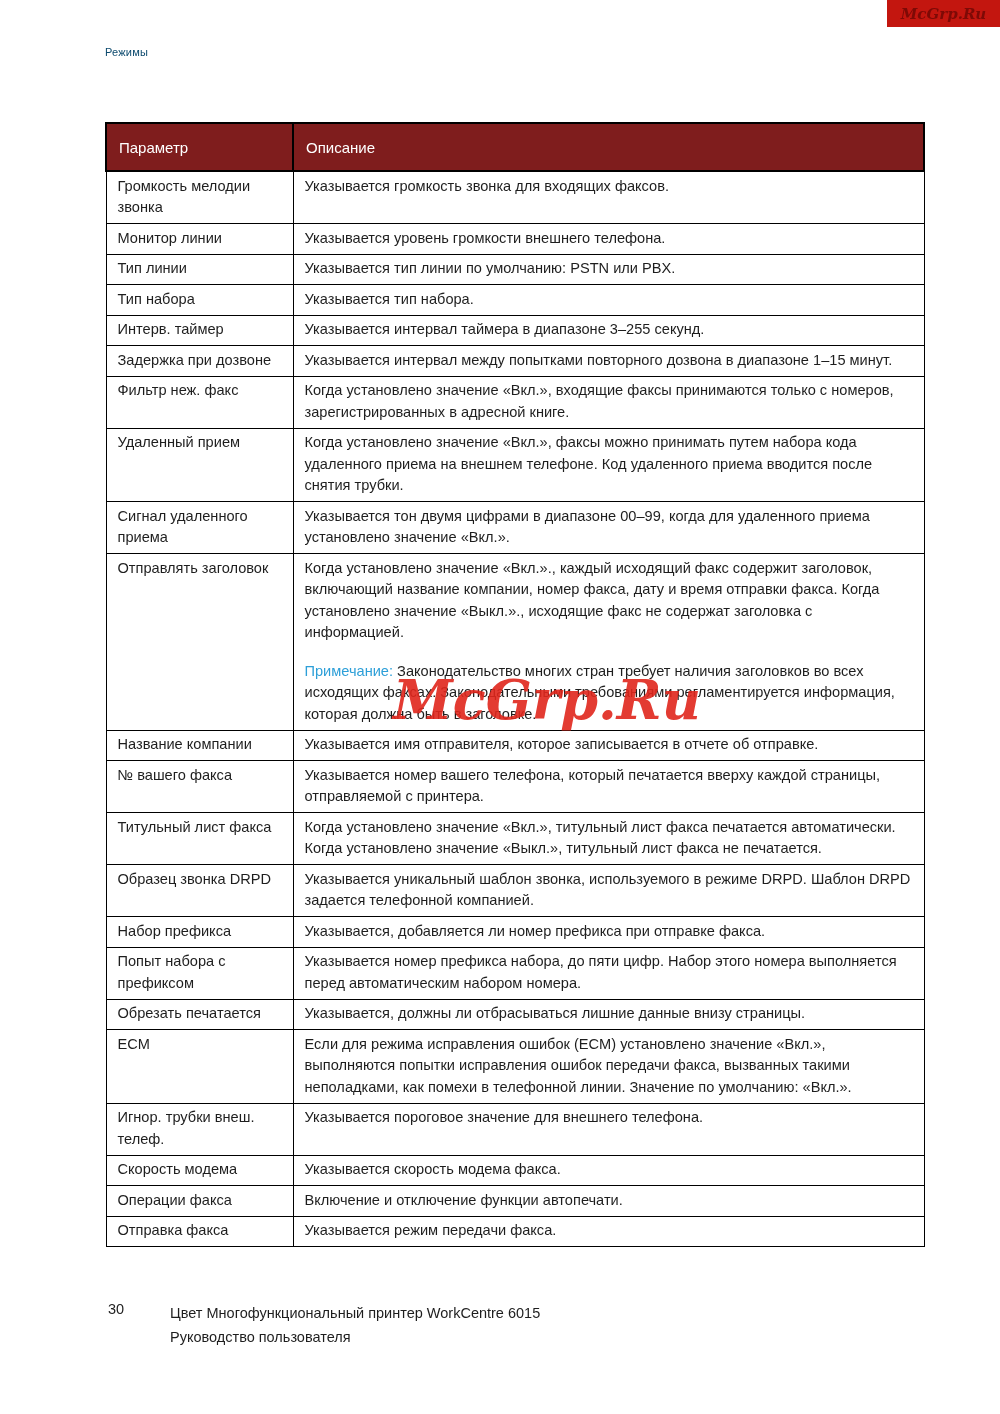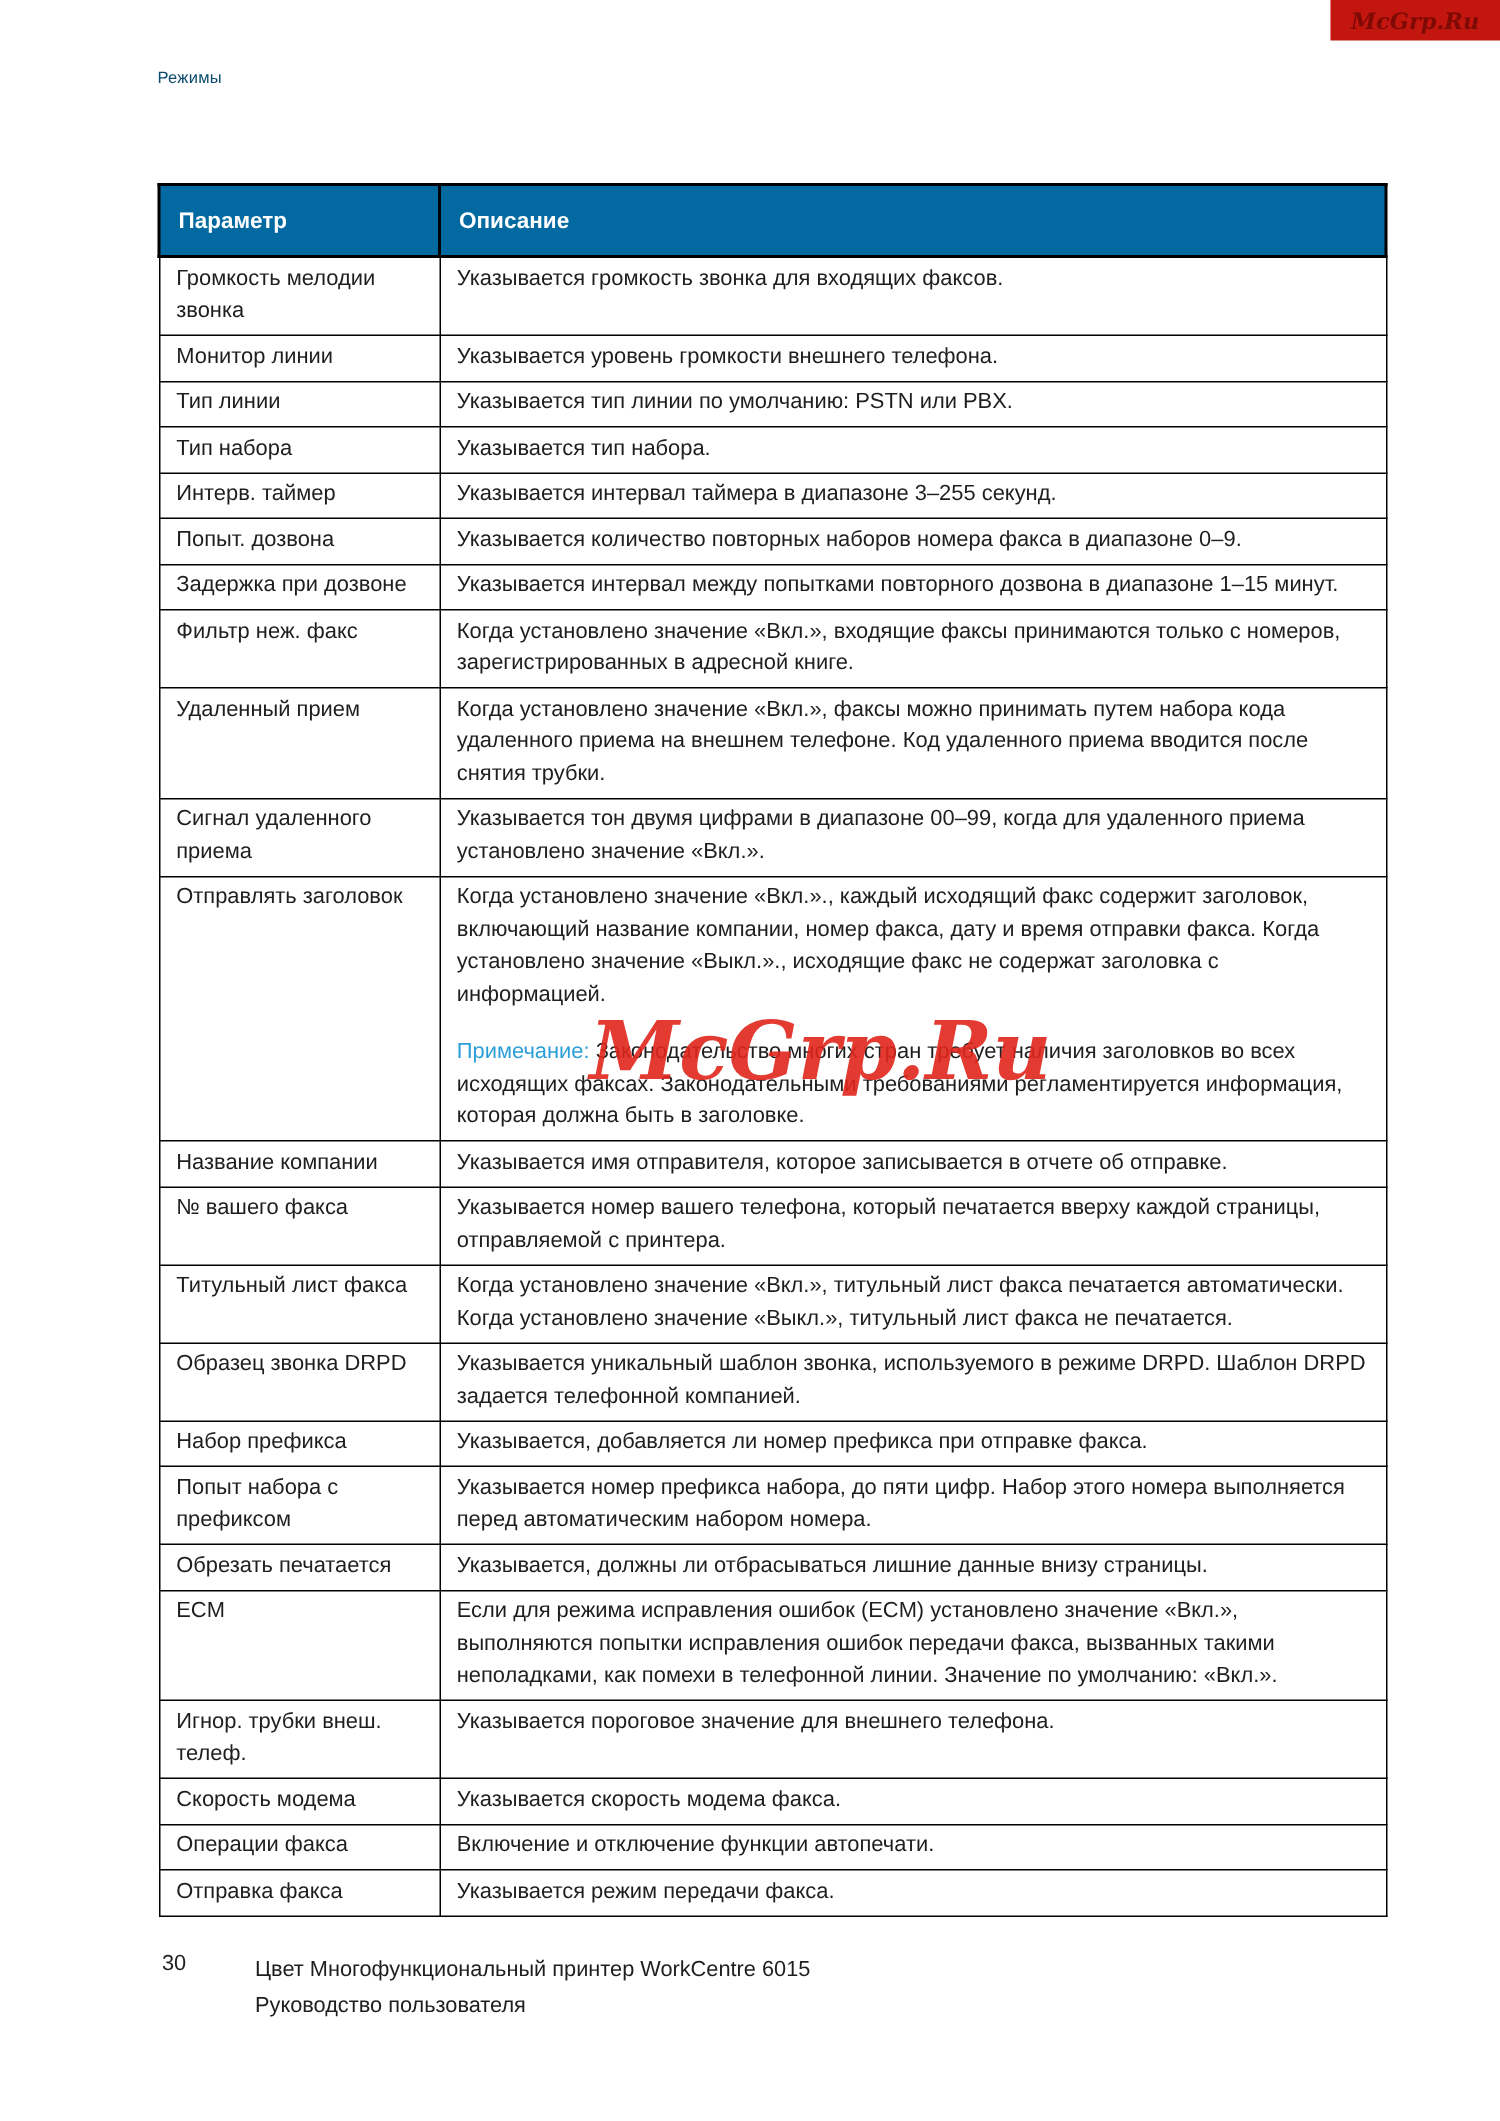--- a/index.html
+++ b/index.html
@@ -18,22 +18,22 @@
     display:flex; align-items:center; justify-content:center;
     font-family:"DejaVu Serif", serif; font-style:italic; font-weight:bold;
     font-size:15px;
   }
   table.params {
     position:absolute; left:105px; top:122px; width:820px;
     border-collapse:collapse; table-layout:fixed;
   }
   table.params col.c1 { width:187px; }
   table.params th {
-    background:#0369a1; color:#ffffff; text-align:left;
-    font-size:15px; font-weight:bold; height:46px;
+    background:#7f1d1d; color:#ffffff; text-align:left;
+    font-size:15px; font-weight:normal; height:46px;
     padding:0 0 0 12px; border:2px solid #000000; vertical-align:middle;
   }
   table.params td {
     border:1.5px solid #000000; vertical-align:top;
     padding:3.5px 10px 4.5px 11px;
     font-size:14.6px; line-height:21.5px; color:#1e1e1e;
   }
   td .note { margin-top:17px; }
   .note-label { color:#2d9fd8; }
   .watermark {
@@ -118,29 +118,20 @@
     <tr>
       <td>
         <span>Интерв. таймер</span>
       </td>
       <td>
         <div>Указывается интервал таймера в диапазоне 3–255 секунд.</div>
 
       </td>
     </tr>
 
-    <tr>
-      <td>
-        <span>Попыт. дозвона</span>
-      </td>
-      <td>
-        <div>Указывается количество повторных наборов номера факса в диапазоне 0–9.</div>
-
-      </td>
-    </tr>
 
     <tr>
       <td>
         <span>Задержка при дозвоне</span>
       </td>
       <td>
         <div>Указывается интервал между попытками повторного дозвона в диапазоне 1–15 минут.</div>
 
       </td>
     </tr>

